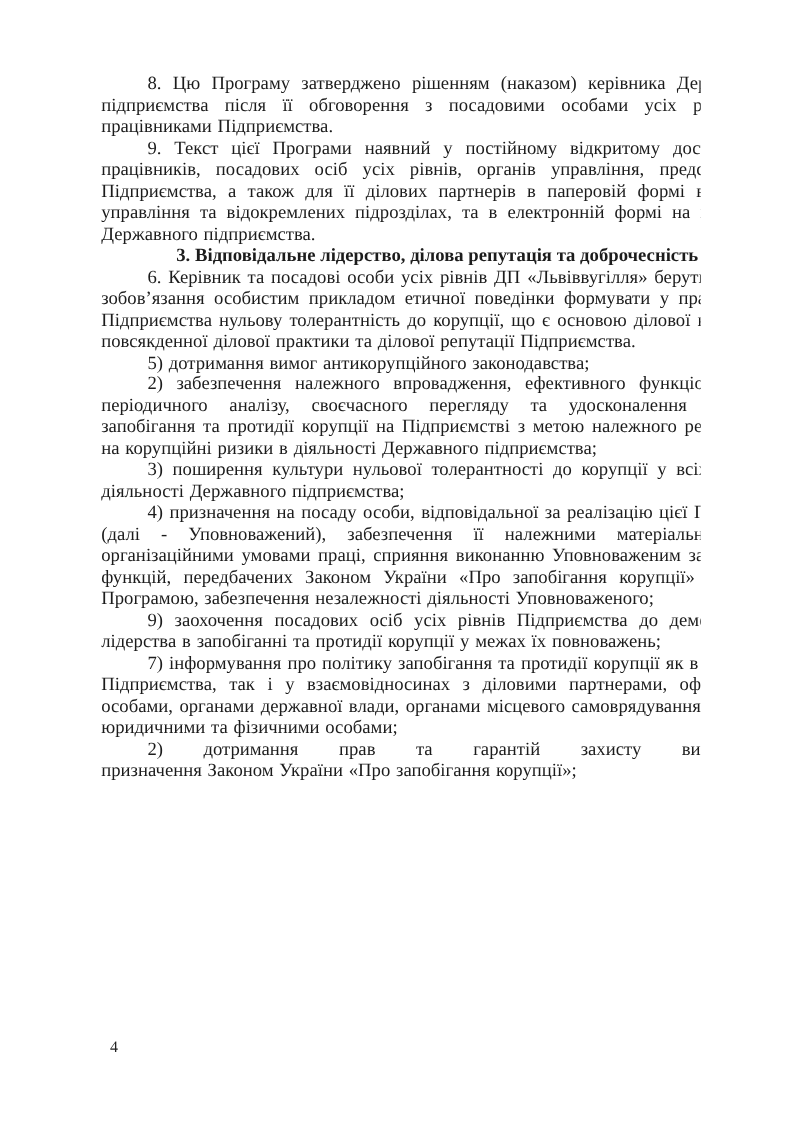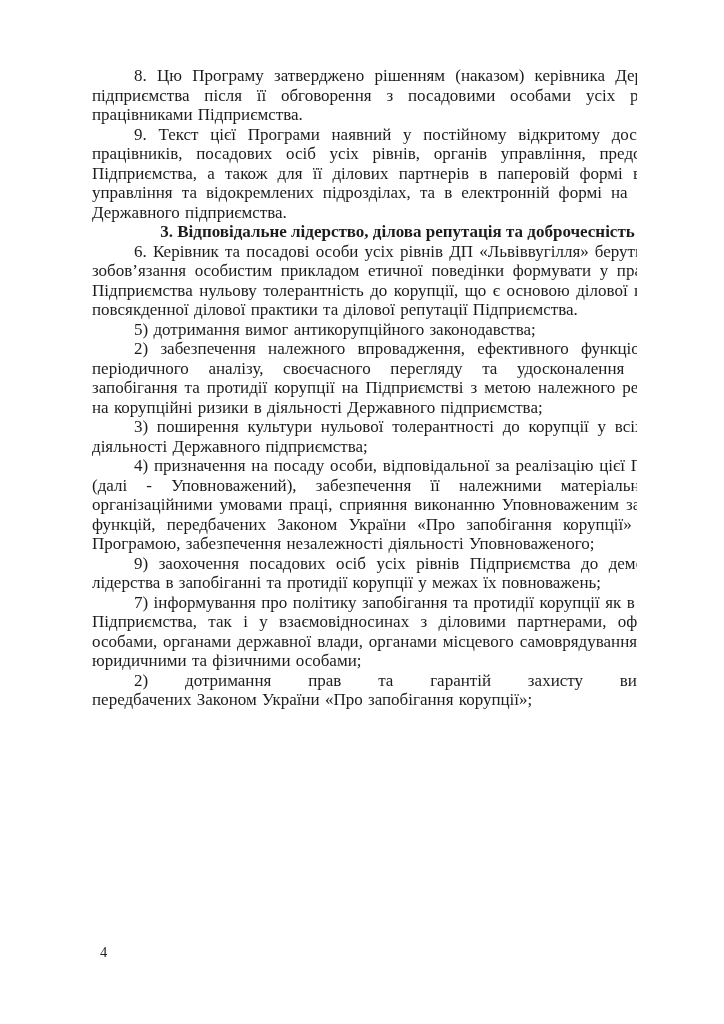--- a/index.html
+++ b/index.html
@@ -82,19 +82,19 @@
     <p class="para">4) призначення на посаду особи, відповідальної за реалізацію цієї Програми (далі - Уповноважений), забезпечення її належними матеріальними та організаційними умовами праці, сприяння виконанню Уповноваженим завдань та функцій, передбачених Законом України «Про запобігання корупції» та цією Програмою, забезпечення незалежності діяльності Уповноваженого;</p>
 
     <p class="para">9) заохочення посадових осіб усіх рівнів Підприємства до демонстрації лідерства в запобіганні та протидії корупції у межах їх повноважень;</p>
 
 
     <p class="para">7) інформування про політику запобігання та протидії корупції як в середині Підприємства, так і у взаємовідносинах з діловими партнерами, офіційними особами, органами державної влади, органами місцевого самоврядування, іншими юридичними та фізичними особами;</p>
 
 
     <p class="para">
       <span class="line-spread">2) дотримання прав та гарантій захисту викривачів,</span>
-      <span class="line-rest">передбачених Законом України «Про запобігання корупції»;</span>
+      <span class="line-rest">призначення Законом України «Про запобігання корупції»;</span>
     </p>
 
   </div>
 
   <div class="page-number">4</div>
 </div>
 
 </body></html>

